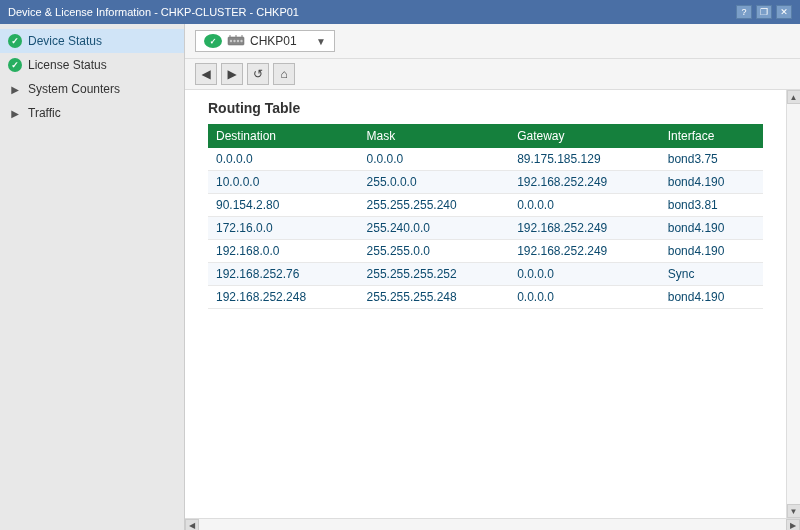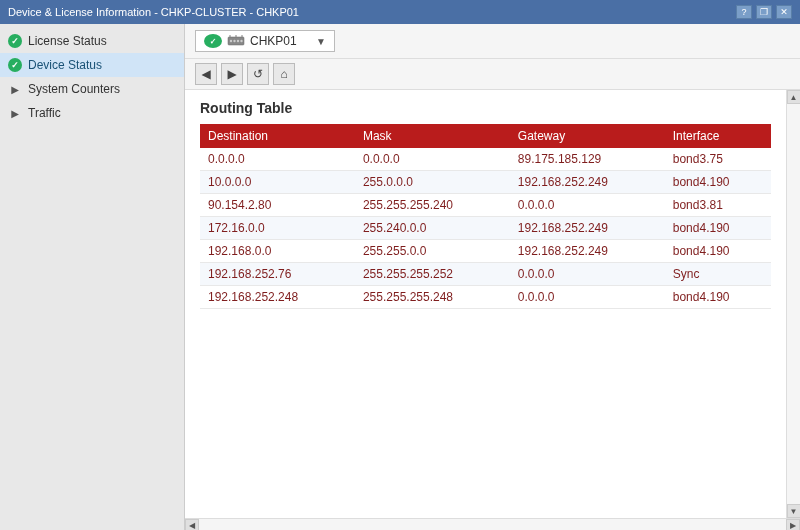--- a/index.html
+++ b/index.html
@@ -178,58 +178,58 @@
       justify-content: center;
       cursor: pointer;
       font-size: 12px;
       color: #444;
     }
 
     
     .table-area {
       flex: 1;
       overflow: auto;
-      padding: 10px 15px;
+      padding: 10px 23px;
       position: relative;
     }
 
     .section-title {
       font-size: 14px;
       font-weight: bold;
       color: #333;
       margin-bottom: 8px;
     }
 
     table {
       width: 100%;
       border-collapse: collapse;
       font-size: 12px;
     }
 
     table thead tr {
-      background: #b91c1c;
+      background: #15803d;
       color: white;
     }
     table thead th {
       padding: 5px 8px;
       text-align: left;
       font-weight: normal;
       white-space: nowrap;
     }
 
     table tbody tr {
       background: white;
     }
     table tbody tr:nth-child(even) {
       background: #f5f8fc;
     }
     table tbody td {
       padding: 4px 8px;
       border-bottom: 1px solid #e8e8e8;
-      color: #7f1d1d;
+      color: #0c4a6e;
     }
 
     
     .watermark {
       position: absolute;
       top: 50%;
       left: 50%;
       transform: translate(-50%, -50%);
       font-size: 22px;
       color: rgba(150, 150, 150, 0.25);
@@ -299,27 +299,27 @@
   <div class="title-bar-buttons">
     <div class="title-bar-btn">?</div>
     <div class="title-bar-btn">❐</div>
     <div class="title-bar-btn">✕</div>
   </div>
 </div>
 
 <div class="main-container">
 
   <div class="sidebar">
+    <div class="sidebar-item active">
+      <span class="status-icon"></span>
+      <span>Device Status</span>
+    </div>
     <div class="sidebar-item">
       <span class="status-icon"></span>
       <span>License Status</span>
-    </div>
-    <div class="sidebar-item active">
-      <span class="status-icon"></span>
-      <span>Device Status</span>
     </div>
     <div class="sidebar-item">
       <span class="arrow-icon">▶</span>
       <span>System Counters</span>
     </div>
     <div class="sidebar-item">
       <span class="arrow-icon">▶</span>
       <span>Traffic</span>
     </div>
   </div>

